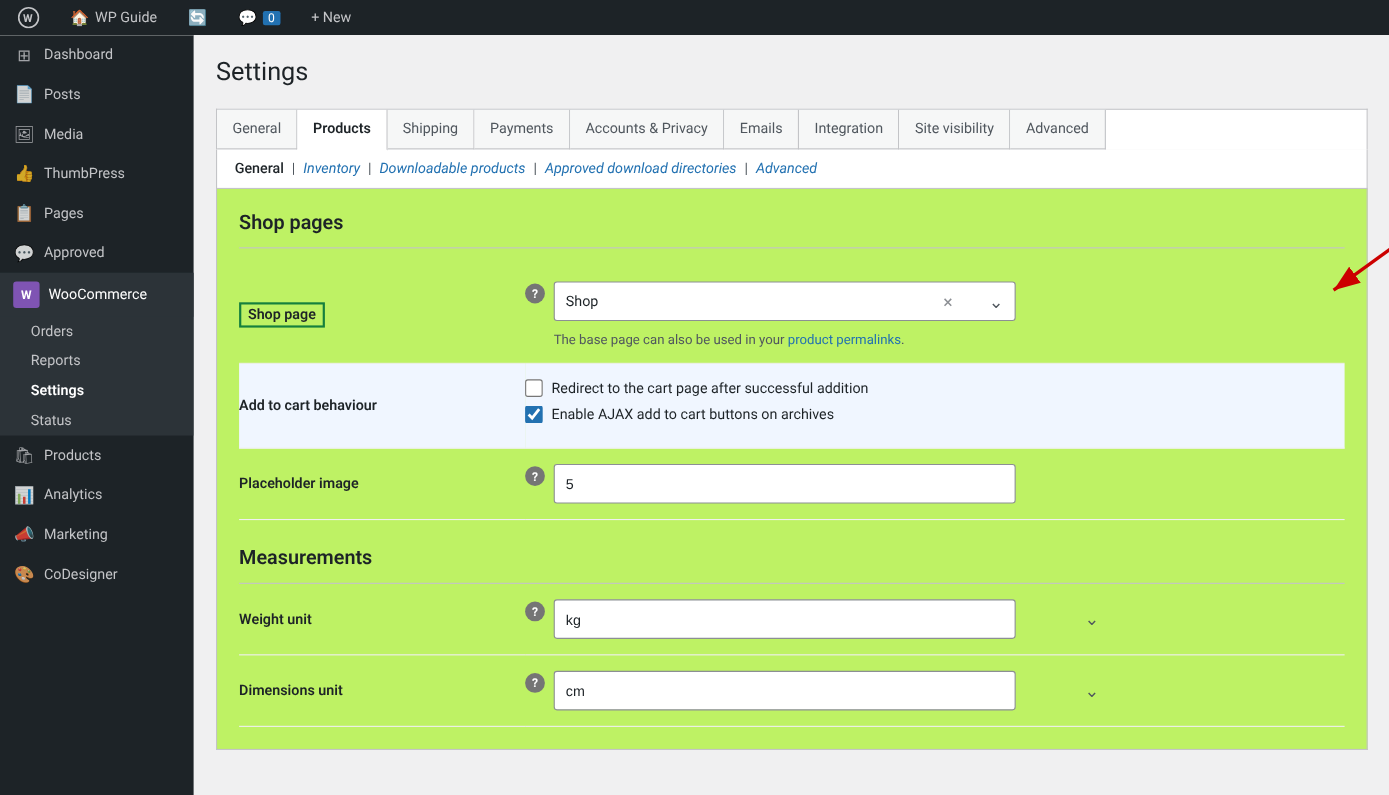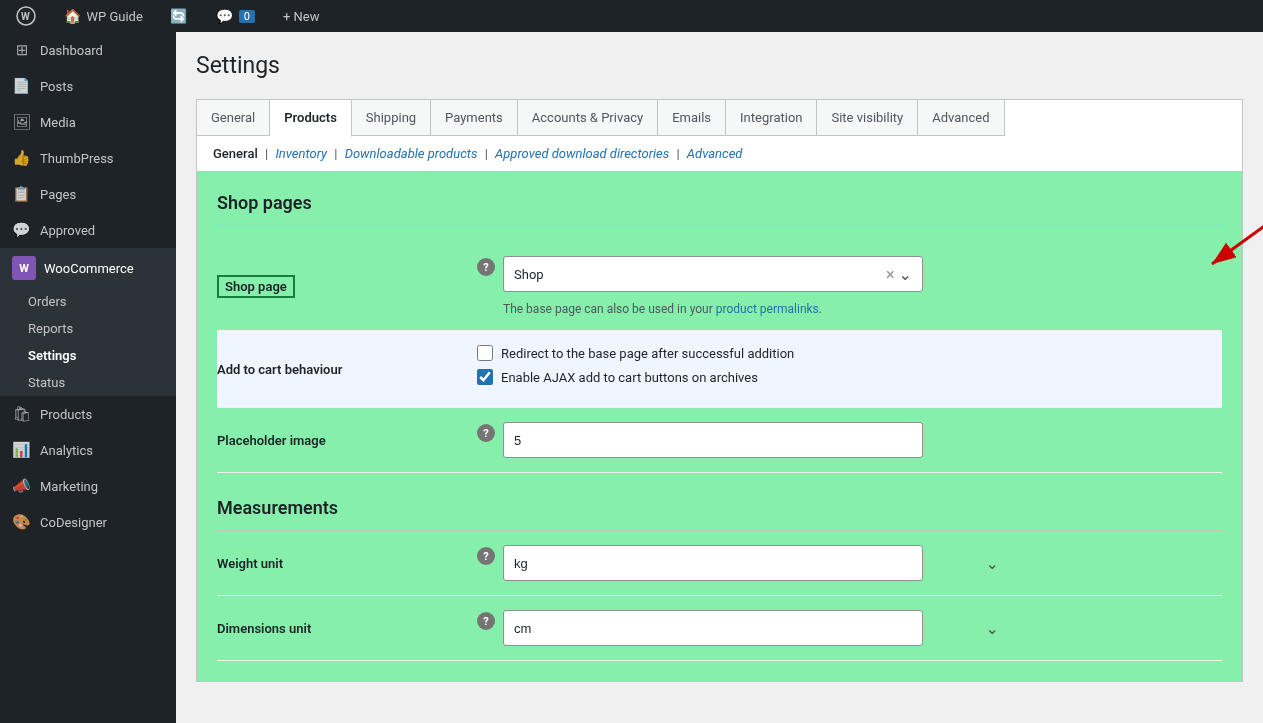--- a/index.html
+++ b/index.html
@@ -100,21 +100,21 @@
       border-top: none;
       padding: 10px 16px;
       font-size: 13px;
       color: #50575e;
     }
     .sub-nav a { color: #2271b1; text-decoration: none; font-style: italic; }
     .sub-nav .separator { color: #50575e; margin: 0 4px; }
 
     
     .settings-content {
-      background: #86efac;
+      background: #bef264;
       border: 1px solid #c3c4c7;
       border-top: none;
       padding: 20px;
     }
 
     .section-title {
       font-size: 18px; font-weight: 600; color: #1d2327;
       padding-bottom: 12px; margin-bottom: 16px;
       border-bottom: 1px solid #c3c4c7;
     }
@@ -130,20 +130,21 @@
     .help-icon {
       width: 18px; height: 18px; border-radius: 50%; background: #757575;
       color: #fff; display: flex; align-items: center; justify-content: center;
       font-size: 11px; font-weight: bold; flex-shrink: 0; cursor: pointer; margin-top: 2px;
     }
     .select-box {
       width: 420px; height: 36px; border: 1px solid #8c8f94; background: #fff;
       display: flex; align-items: center; justify-content: space-between;
       padding: 0 10px; cursor: pointer; font-size: 13px; color: #1d2327;
       border-radius: 3px;
+      gap: 29px;
     }
     .select-box-inner { display: flex; align-items: center; gap: 6px; flex: 1; }
     .select-clear { color: #8c8f94; font-size: 16px; cursor: pointer; margin-right: 4px; }
     .select-arrow { color: #50575e; font-size: 16px; }
 
     .hint-text { font-size: 12px; color: #50575e; margin-top: 4px; }
     .hint-text a { color: #2271b1; text-decoration: none; }
 
     
     .checkbox-row { display: flex; align-items: center; gap: 8px; margin-bottom: 8px; font-size: 13px; color: #1d2327; }
@@ -334,21 +335,21 @@
           </td>
         </tr>
 
         <tr style="background:#f0f6ff;">
           <td>
             <span>Add to cart behaviour</span>
           </td>
           <td>
             <div class="checkbox-row">
               <input type="checkbox" id="cart-opt1" style="">
-              <label for="cart-opt1">Redirect to the base page after successful addition</label>
+              <label for="cart-opt1">Redirect to the cart page after successful addition</label>
             </div>
             <div class="checkbox-row">
               <input type="checkbox" id="cart-opt2" checked="" style="">
               <label for="cart-opt2">Enable AJAX add to cart buttons on archives</label>
             </div>
           </td>
         </tr>
 
         <tr>
           <td>

